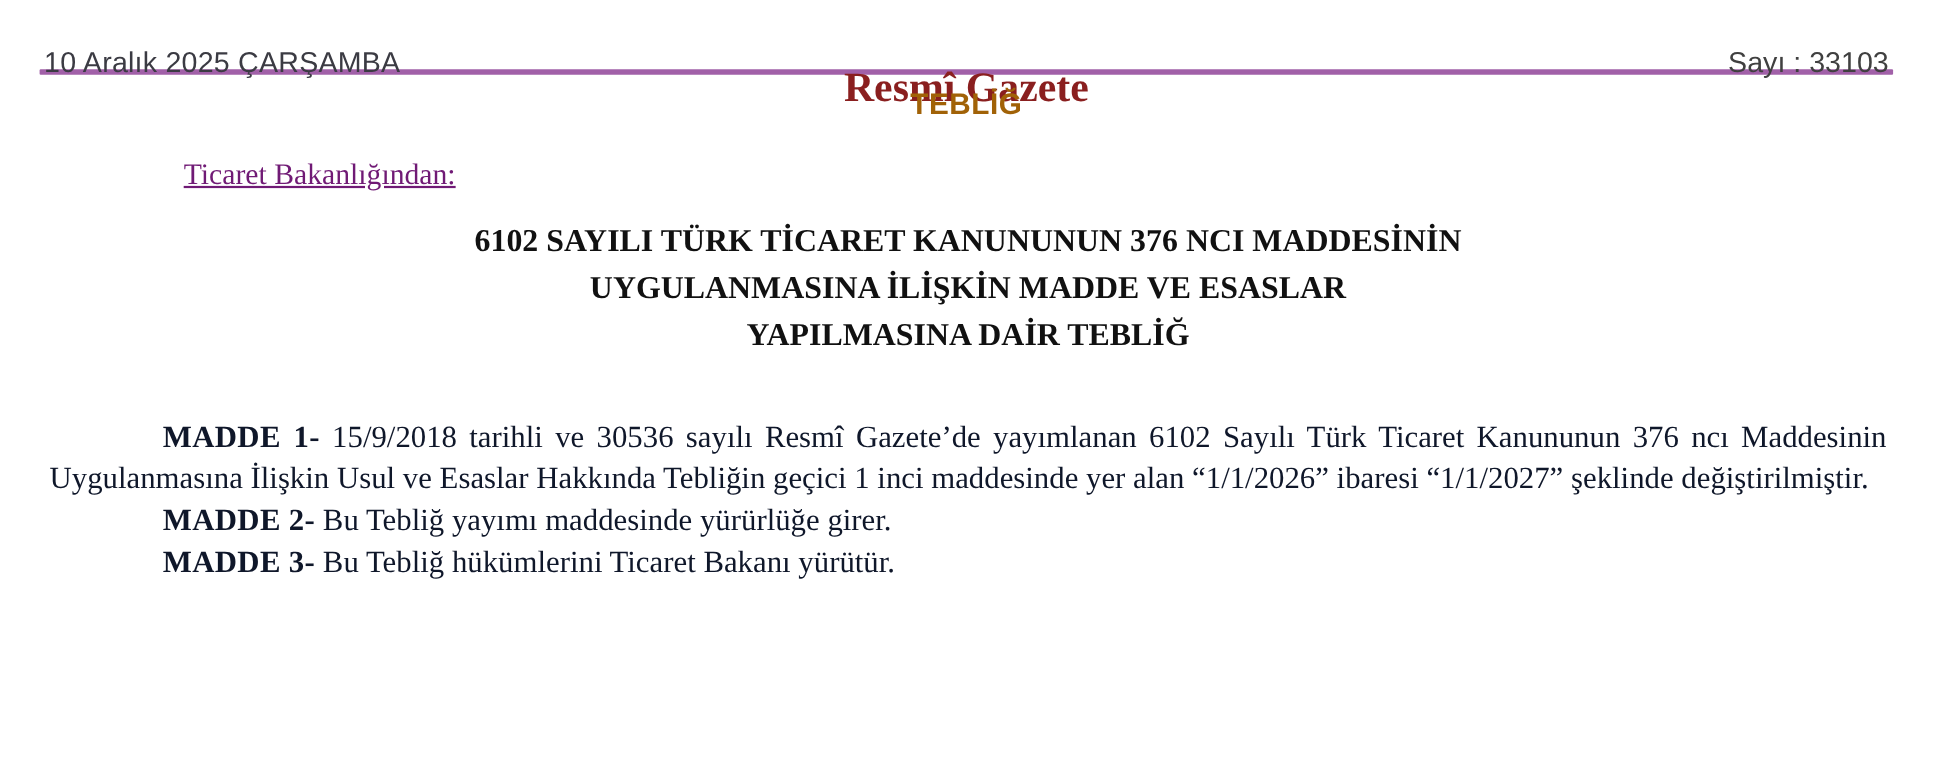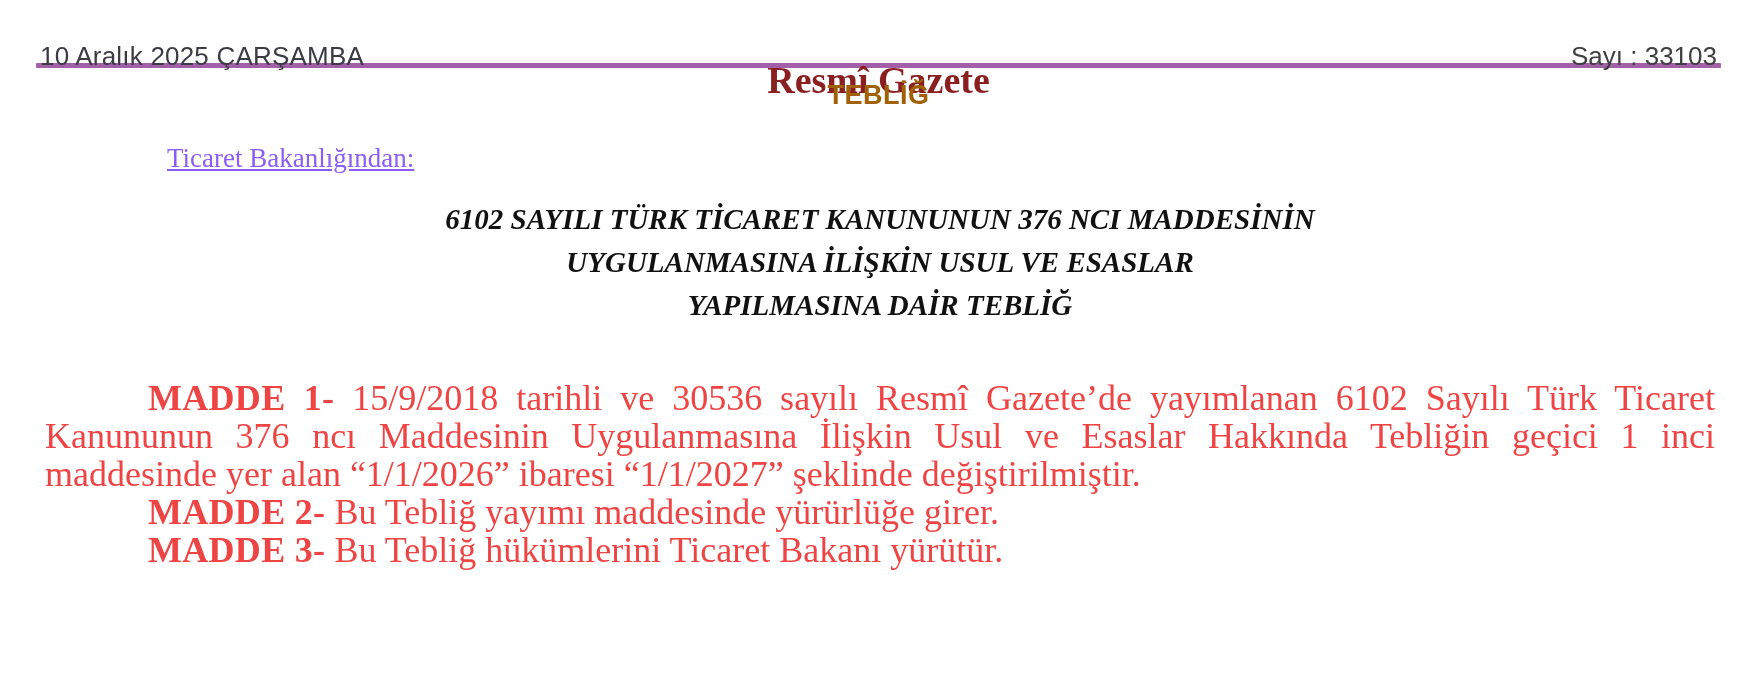--- a/index.html
+++ b/index.html
@@ -66,41 +66,40 @@
 
   
   .doc {
     padding: 0 42px 0 45px;
   }
   .doc-from {
     margin-top: 32px;
     padding-left: 122px;
     font-size: 27px;
     text-decoration: underline;
-    color: #8b5cf6;
+    color: #701a75;
   }
   .doc-title {
     margin-top: 24px;
     text-align: center;
     font-weight: bold;
     font-size: 29px;
     line-height: 43px;
     color: #111111;
-    font-style: italic;
   }
   .doc-body {
     margin-top: 52px;
   }
   .doc-body p {
     margin: 0;
-    font-size: 36px;
+    font-size: 28px;
     line-height: 38px;
     text-align: justify;
     text-indent: 103px;
-    color: #ef4444;
+    color: #0f172a;
   }
   .doc-body p b {
     font-weight: bold;
     letter-spacing: 0.3px;
   }
 </style>
 </head>
 <body>
 
 <div class="page">
@@ -113,21 +112,21 @@
   <div class="masthead-rule"></div>
 
   <div class="section-heading">TEBLİĞ</div>
 
   <main class="doc">
 
     <div class="doc-from">Ticaret Bakanlığından:</div>
 
     <div class="doc-title">
       <div>6102 SAYILI TÜRK TİCARET KANUNUNUN 376 NCI MADDESİNİN</div>
-      <div>UYGULANMASINA İLİŞKİN USUL VE ESASLAR</div>
+      <div>UYGULANMASINA İLİŞKİN MADDE VE ESASLAR</div>
       <div>YAPILMASINA DAİR TEBLİĞ</div>
     </div>
 
     <div class="doc-body">
       <p><b>MADDE 1-</b> <span>15/9/2018 tarihli ve 30536 sayılı Resmî Gazete’de yayımlanan 6102 Sayılı Türk Ticaret Kanununun 376 ncı Maddesinin Uygulanmasına İlişkin Usul ve Esaslar Hakkında Tebliğin geçici 1 inci maddesinde yer alan “1/1/2026” ibaresi “1/1/2027” şeklinde değiştirilmiştir.</span></p>
       <p><b>MADDE 2-</b> <span>Bu Tebliğ yayımı maddesinde yürürlüğe girer.</span></p>
       <p><b>MADDE 3-</b> <span>Bu Tebliğ hükümlerini Ticaret Bakanı yürütür.</span></p>
     </div>
 
   </main>

